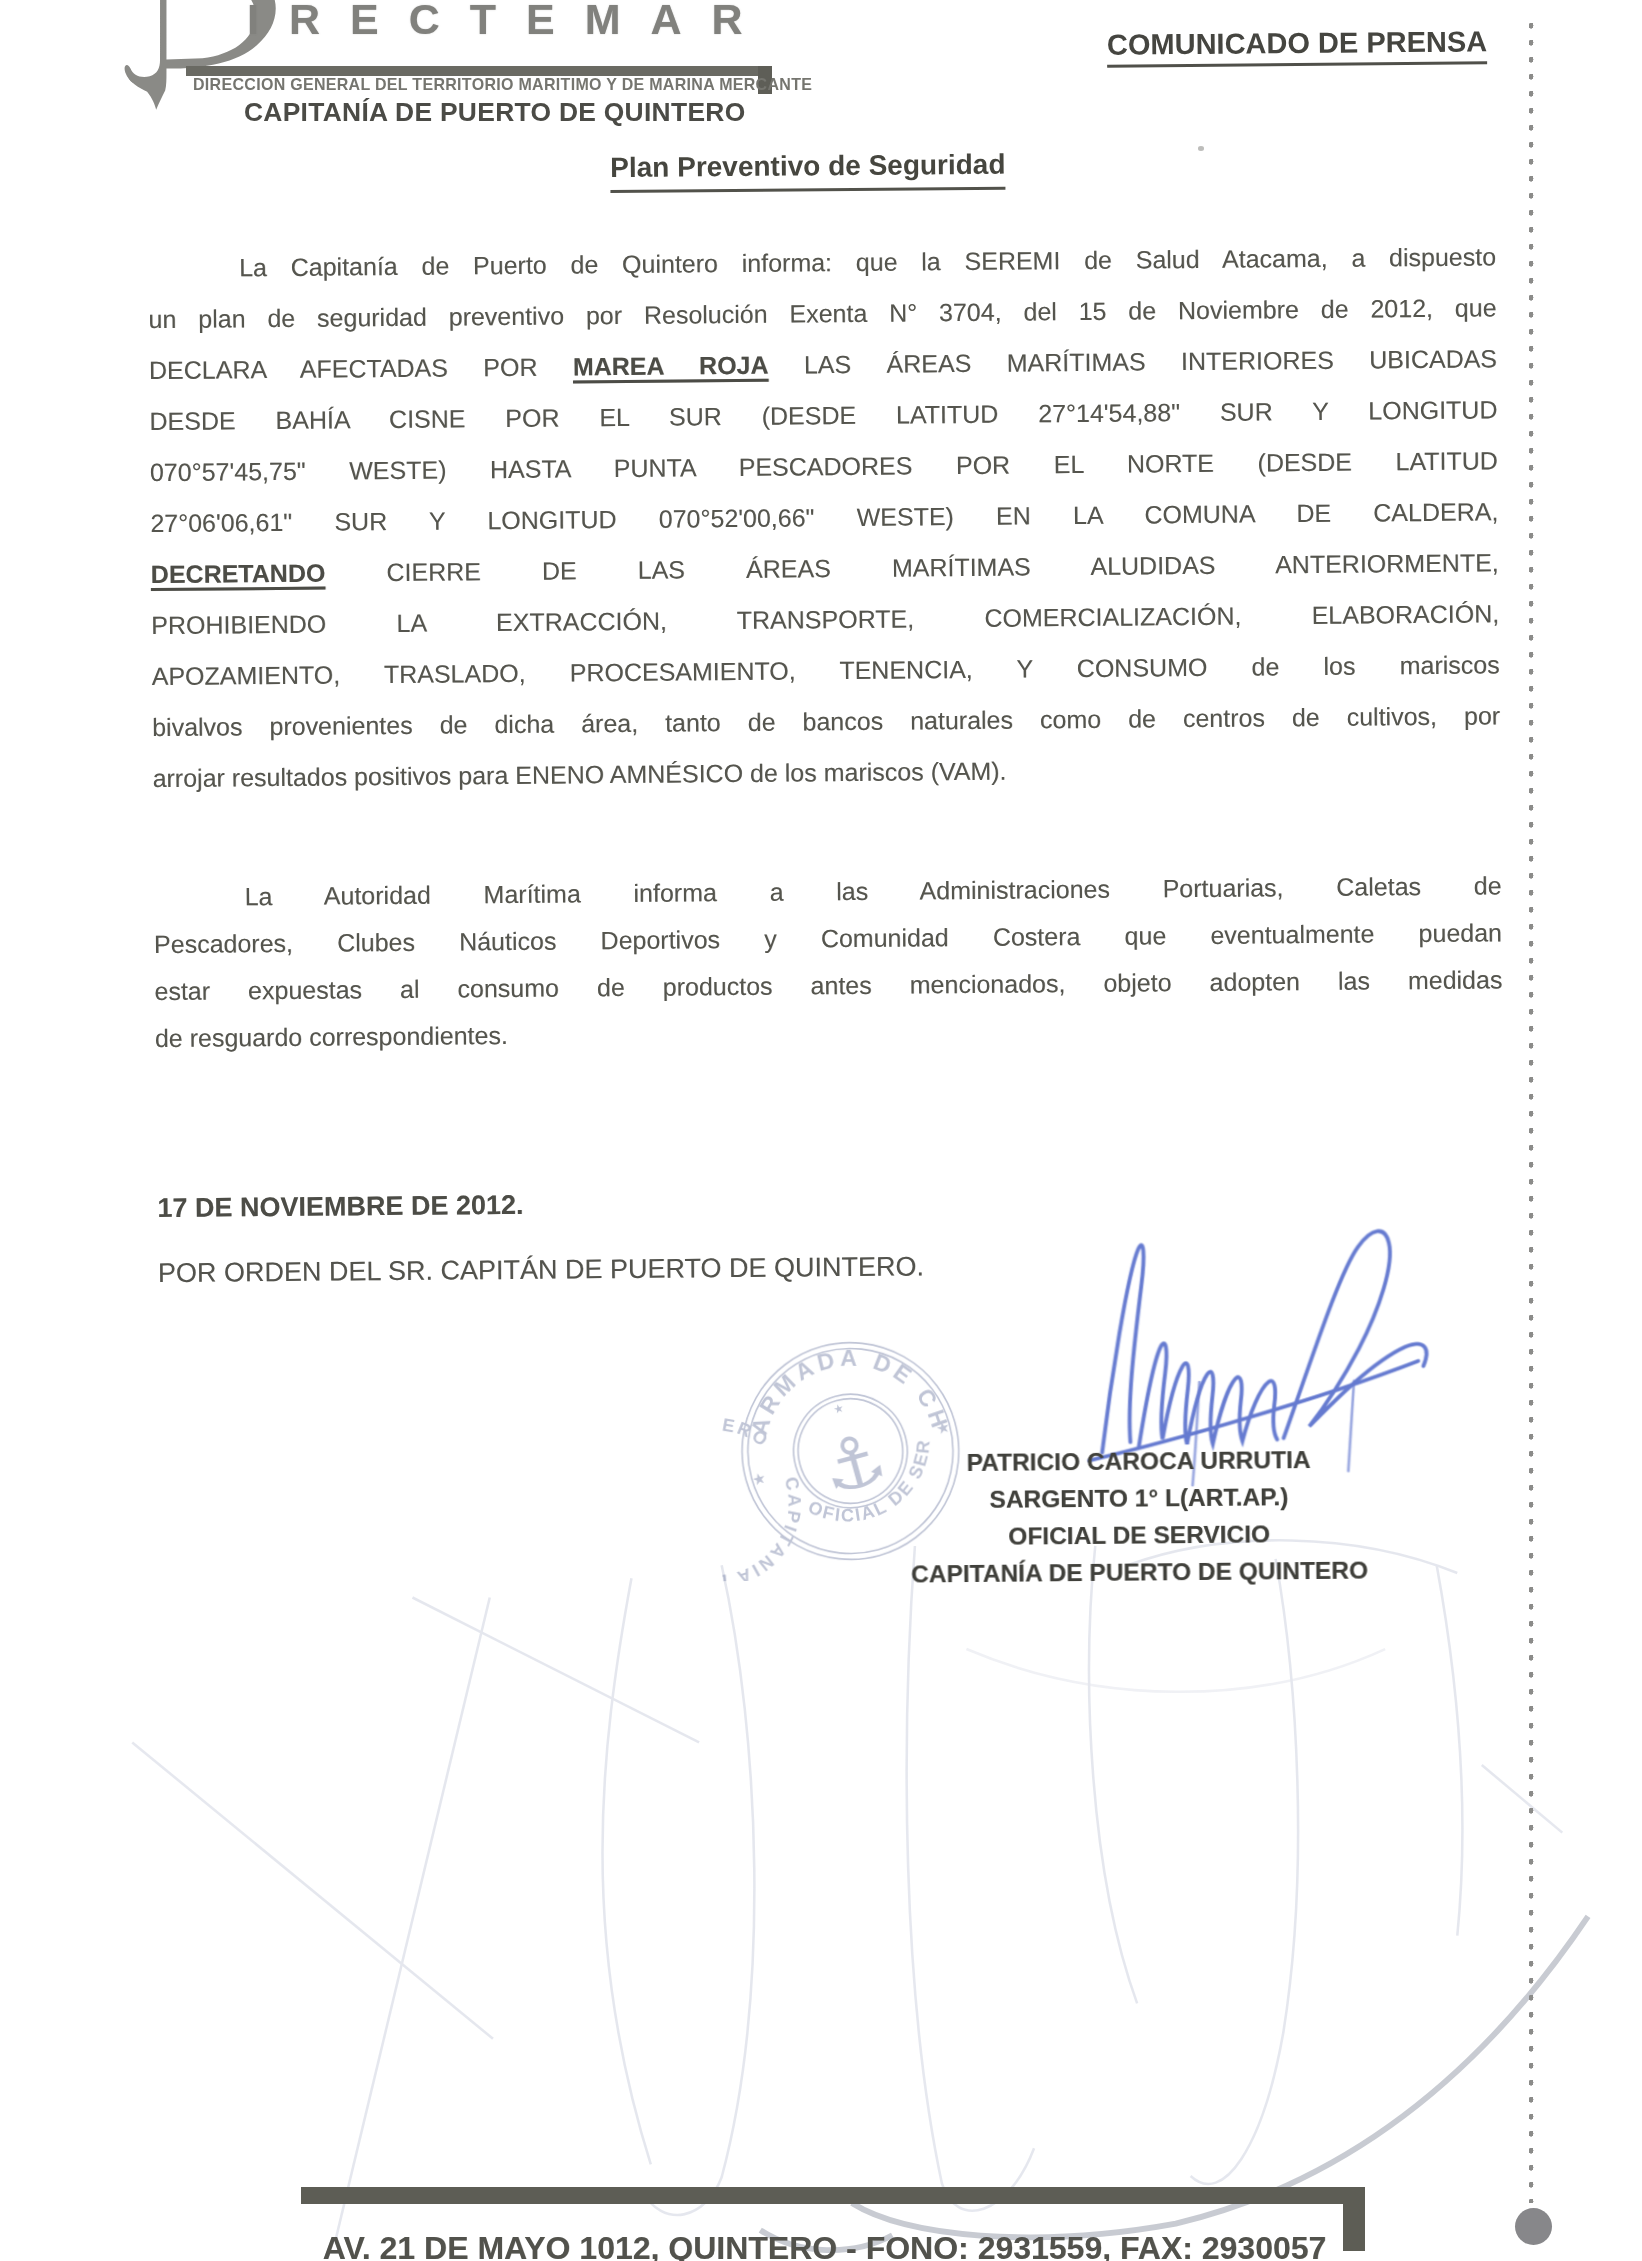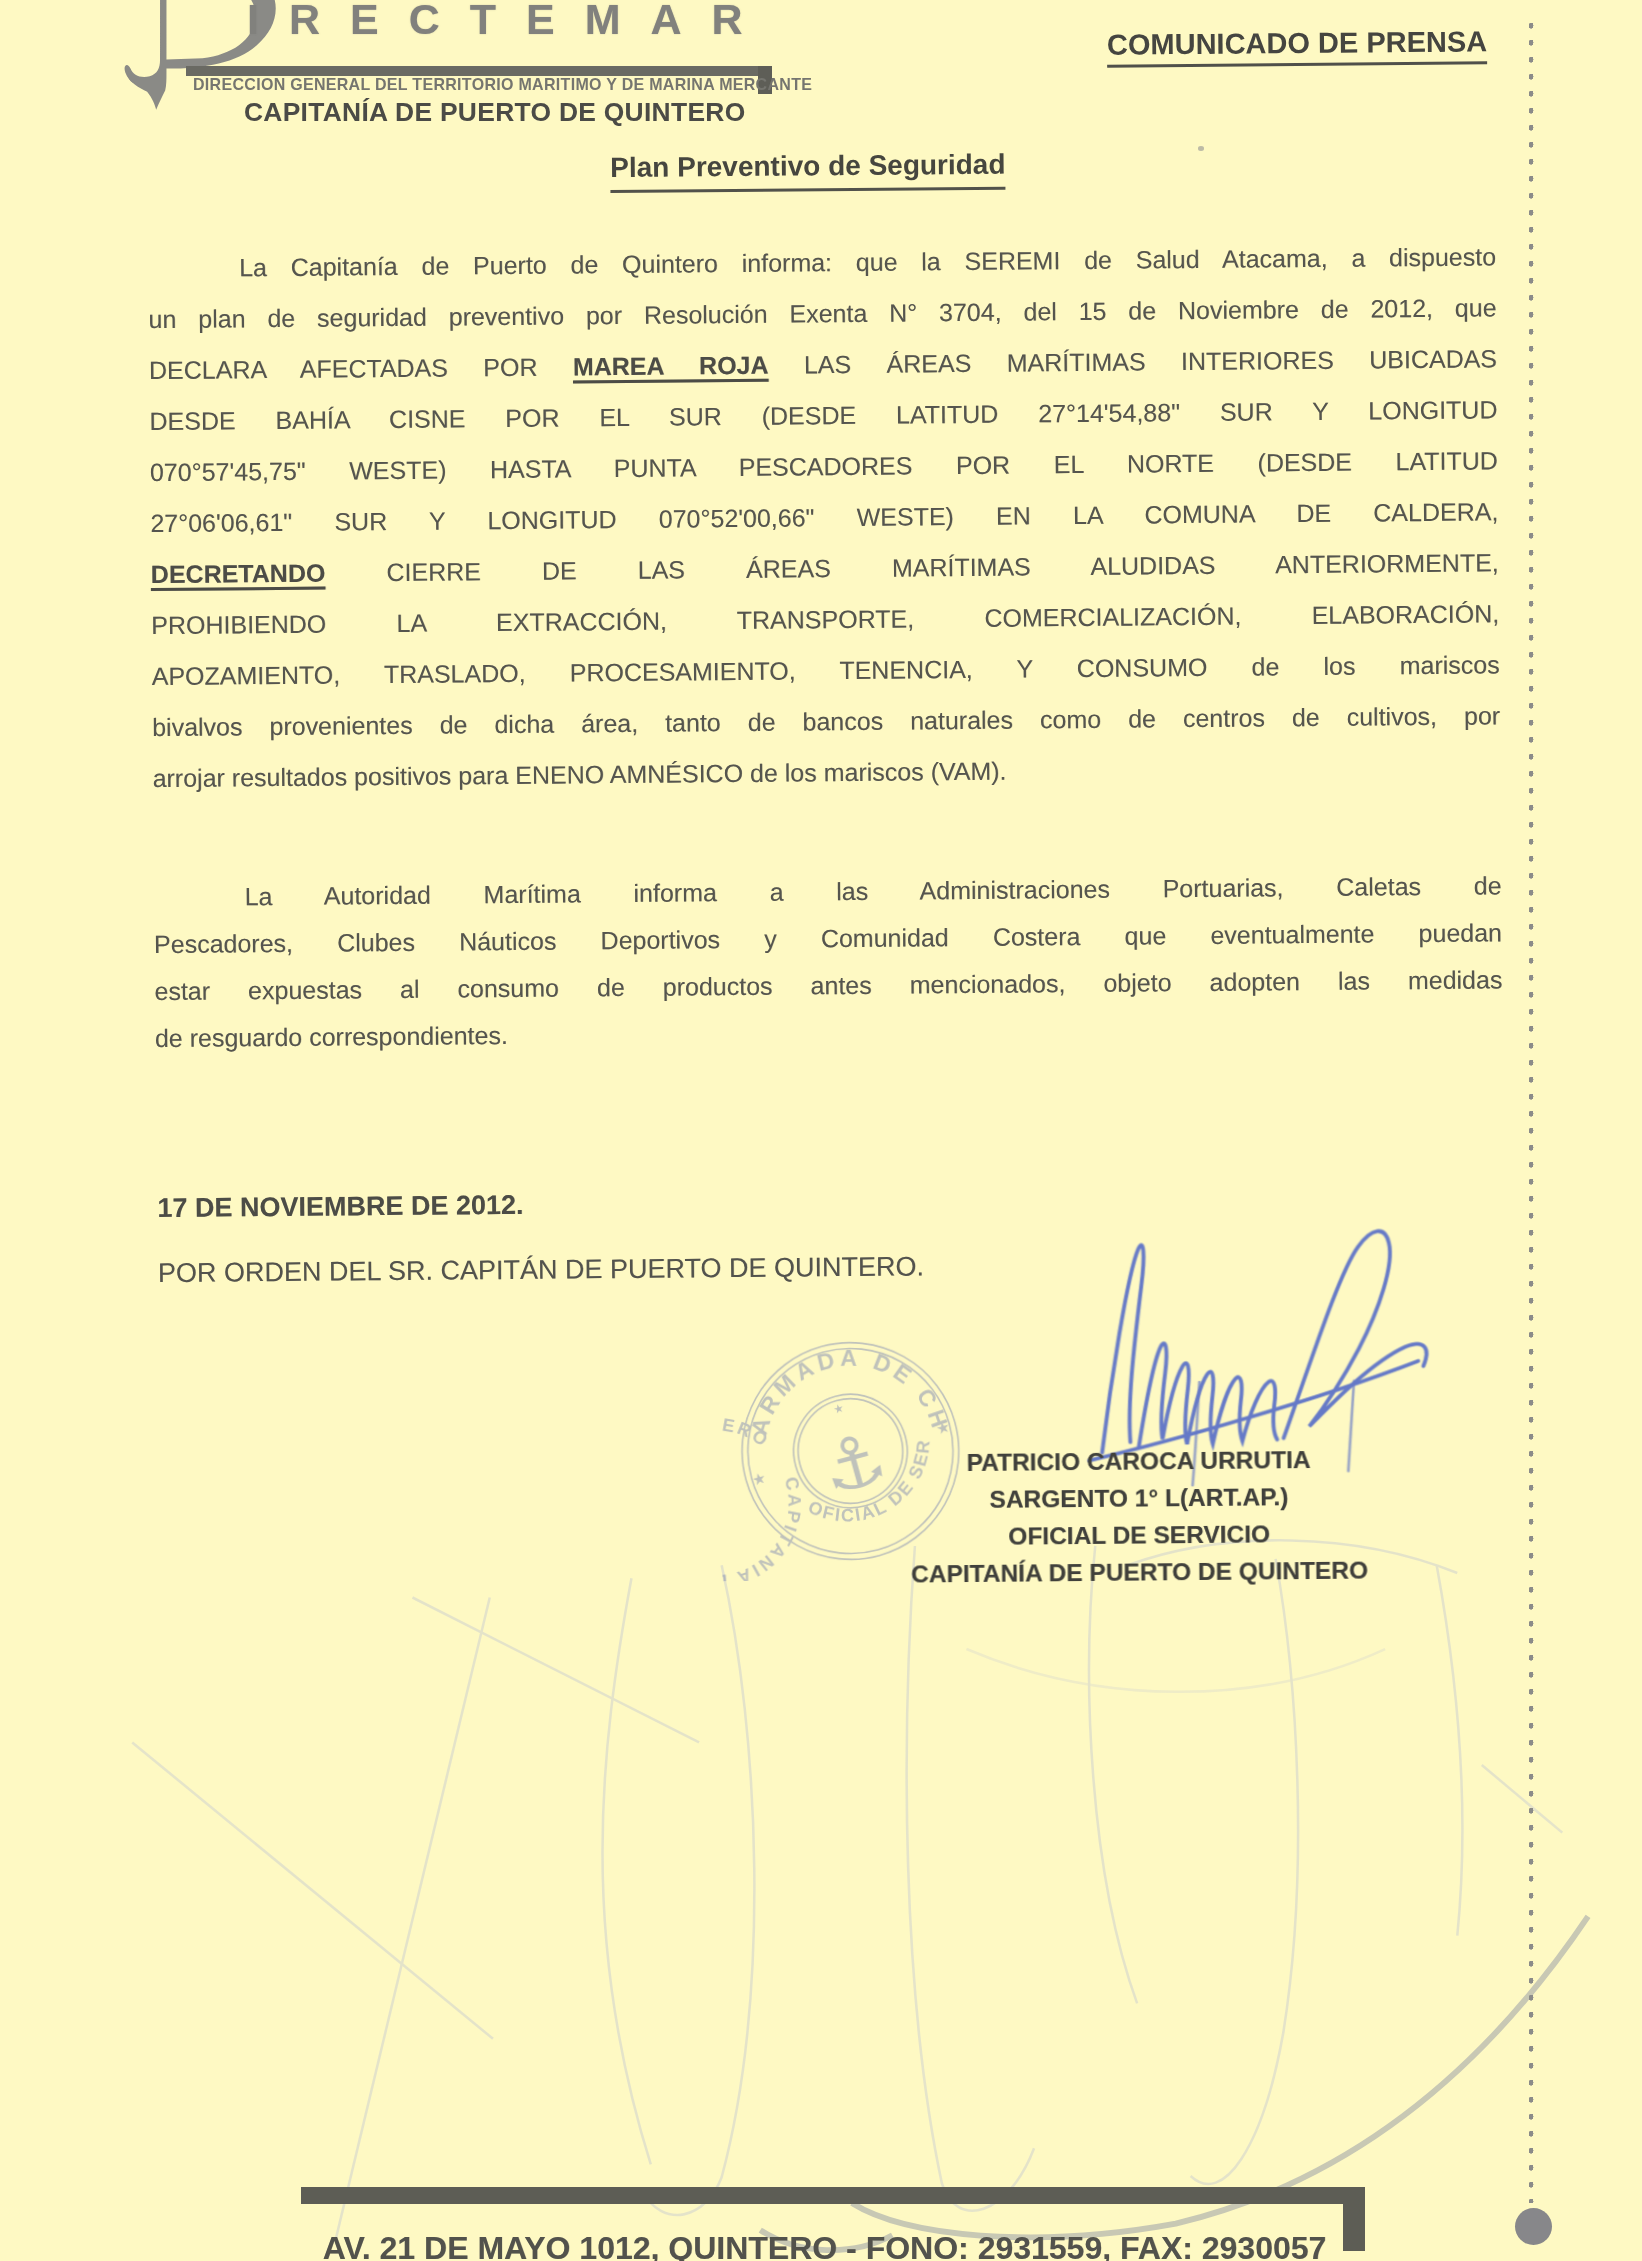--- a/index.html
+++ b/index.html
@@ -1,18 +1,18 @@
 <!DOCTYPE html>
 <html style="font-size:10.3px"><head>
 <meta charset="utf-8">
 <style>
   html,body{margin:0;padding:0;background:#e8e8e6;}
   .page{
     position:relative; width:1643px; height:2261px; overflow:hidden;
-    background:#fef9c3;
+    background:#ffffff;
     font-family:"Liberation Sans","DejaVu Sans",sans-serif;
     color:#54544e;
   }
   
   .logo-d{position:absolute; left:124px; top:-23px; width:157px; height:133px;}
   .wordmark-rest{
     position:absolute; left:247px; top:-5.2px;
     font-size:43px; font-weight:bold; letter-spacing:30px; color:#81817d;
     text-shadow:0 0 1.3px rgba(120,120,118,.5);
     white-space:nowrap;

